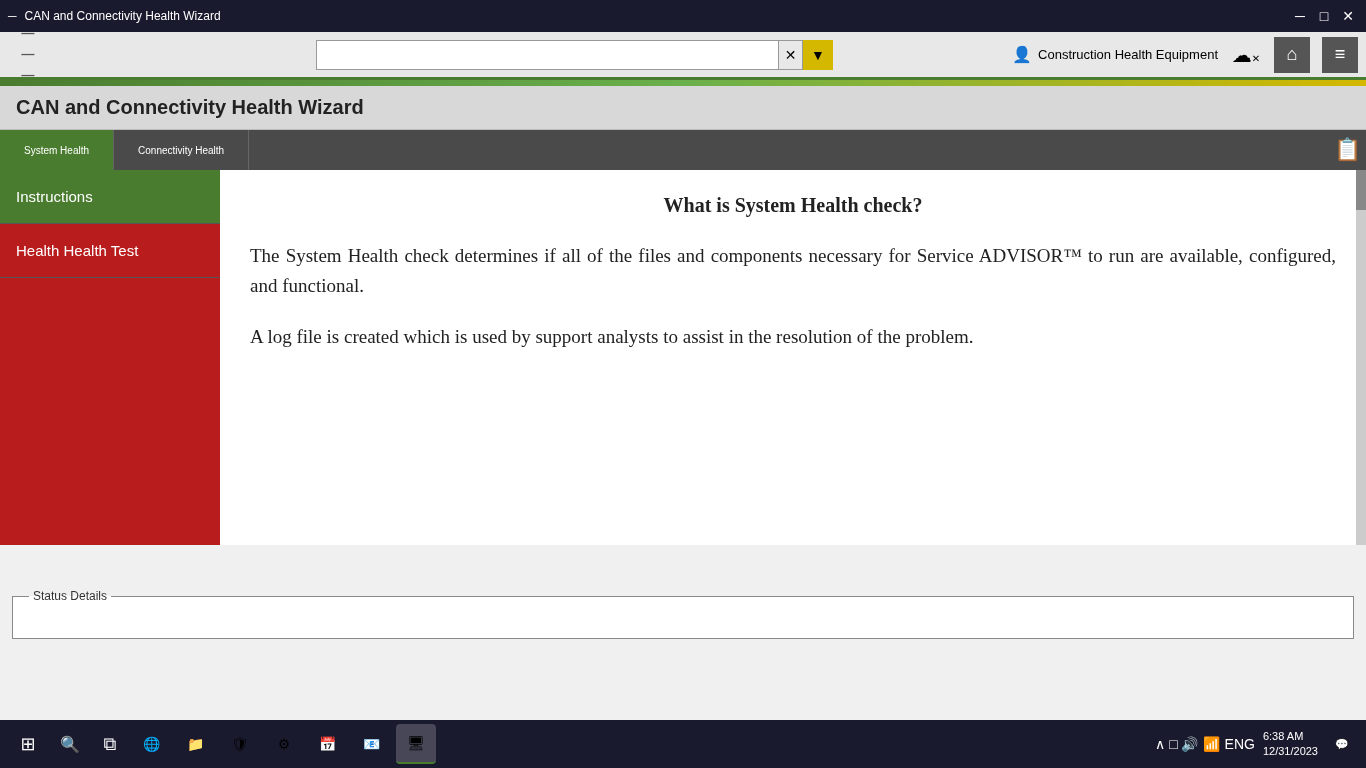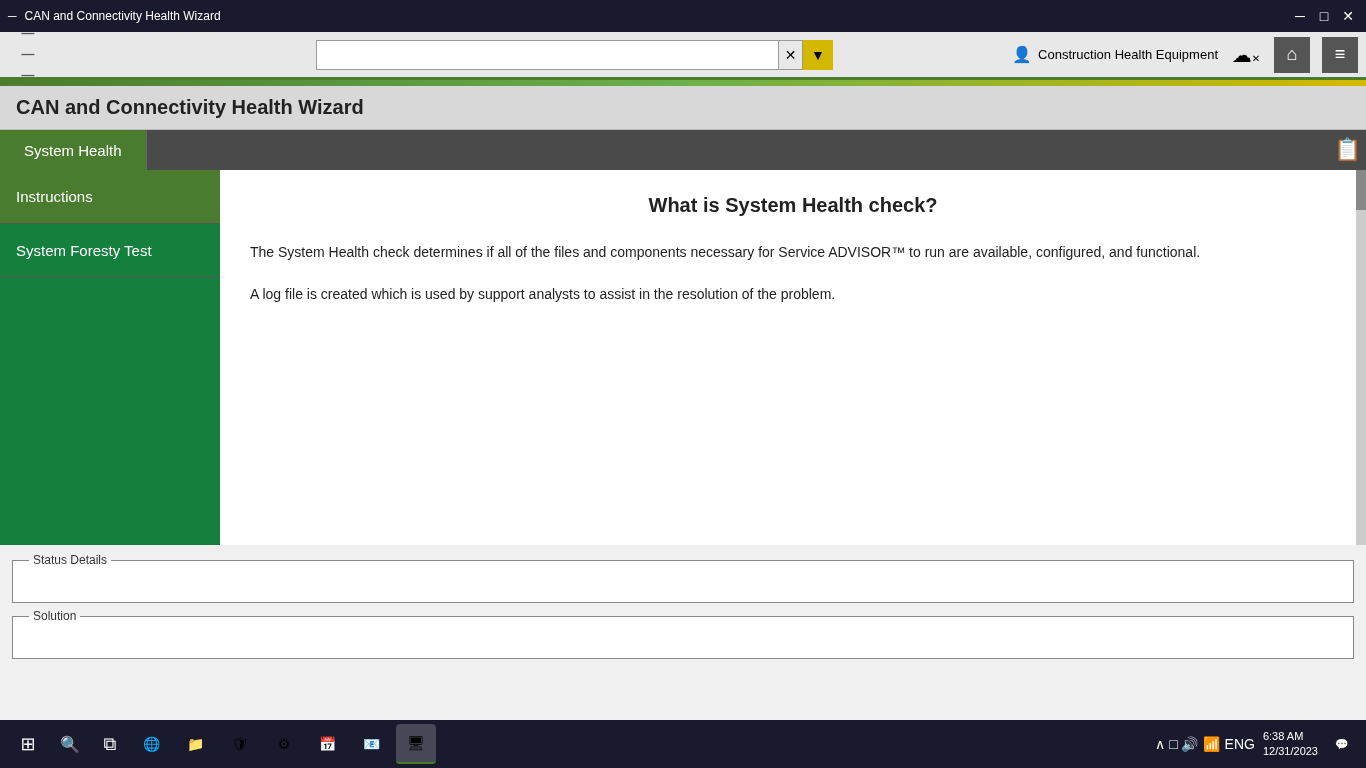--- a/index.html
+++ b/index.html
@@ -116,21 +116,21 @@
       background: #4a4a4a;
       display: flex;
       align-items: center;
       height: 40px;
     }
     .tab-item {
       padding: 0 24px;
       height: 40px;
       display: flex; align-items: center;
       color: white;
-      font-size: 15px;
+      font-size: 10px;
       cursor: pointer;
       border-right: 1px solid #666;
     }
     .tab-item.active {
       background: #4a7c2f;
       color: white;
     }
     .tab-spacer { flex: 1; }
     .tab-icon {
       width: 36px; height: 36px;
@@ -140,21 +140,21 @@
 
     
     .main-area {
       display: flex;
       height: 375px;
     }
 
     
     .sidebar {
       width: 220px;
-      background: #15803d;
+      background: #b91c1c;
       flex-shrink: 0;
     }
     .sidebar-item {
       padding: 18px 16px;
       color: white;
       font-size: 15px;
       cursor: pointer;
       border-bottom: 1px solid #555;
     }
     .sidebar-item.active {
@@ -169,31 +169,32 @@
       overflow-y: auto;
     }
     .content-title {
       font-size: 20px;
       font-weight: bold;
       text-align: center;
       margin-bottom: 24px;
       color: #222;
     }
     .content-para {
-      font-size: 14px;
+      font-size: 19px;
       line-height: 1.6;
       color: #222;
       margin-bottom: 20px;
       text-align: justify;
     }
 
     
     .status-area {
       background: #f0f0f0;
       padding: 8px 12px;
+      margin-top: 36px;
     }
     .status-fieldset {
       border: 1px solid #888;
       background: white;
       margin-bottom: 6px;
       min-height: 50px;
       padding: 4px 8px;
       position: relative;
     }
     .status-fieldset legend {
@@ -304,52 +305,52 @@
 <div class="accent-bar"></div>
 
 <div class="page-title-bar">
   <span>CAN and Connectivity Health Wizard</span>
 </div>
 
 <div class="tab-nav">
   <div class="tab-item active">
     <span>System Health</span>
   </div>
+  <div class="tab-item">
+    <span>Connectivity Health</span>
+  </div>
   <div class="tab-spacer"></div>
   <div class="tab-icon">📋</div>
 </div>
 
 <div class="main-area">
 
   <div class="sidebar">
     <div class="sidebar-item active">
       <span>Instructions</span>
     </div>
     <div class="sidebar-item">
-      <span>System Foresty Test</span>
-    </div>
-  </div>
-
-  <div class="content-area" style="position:relative;">
+      <span>Health Health Test</span>
+    </div>
+  </div>
+
+  <div class="content-area" style="position:relative;font-family:Liberation Serif, serif;">
     <div class="content-title">What is System Health check?</div>
     <p class="content-para">The System Health check determines if all of the files and components necessary for Service ADVISOR™ to run are available, configured, and functional.</p>
     <p class="content-para">A log file is created which is used by support analysts to assist in the resolution of the problem.</p>
 
     <div style="position:absolute; right:0; top:0; bottom:0; width:10px; background:#ccc;">
       <div style="width:10px; height:40px; background:#888; margin-top:0;"></div>
     </div>
   </div>
 </div>
 
 <div class="status-area">
   <fieldset class="status-fieldset">
     <legend>Status Details</legend>
-  </fieldset>
-  <fieldset class="status-fieldset" style="margin-bottom:0;">
-    <legend>Solution</legend>
   </fieldset>
 </div>
 
 <div class="taskbar">
   <div class="taskbar-start">
     <span>⊞</span>
   </div>
   <div class="taskbar-search">
     <span>🔍</span>
   </div>

